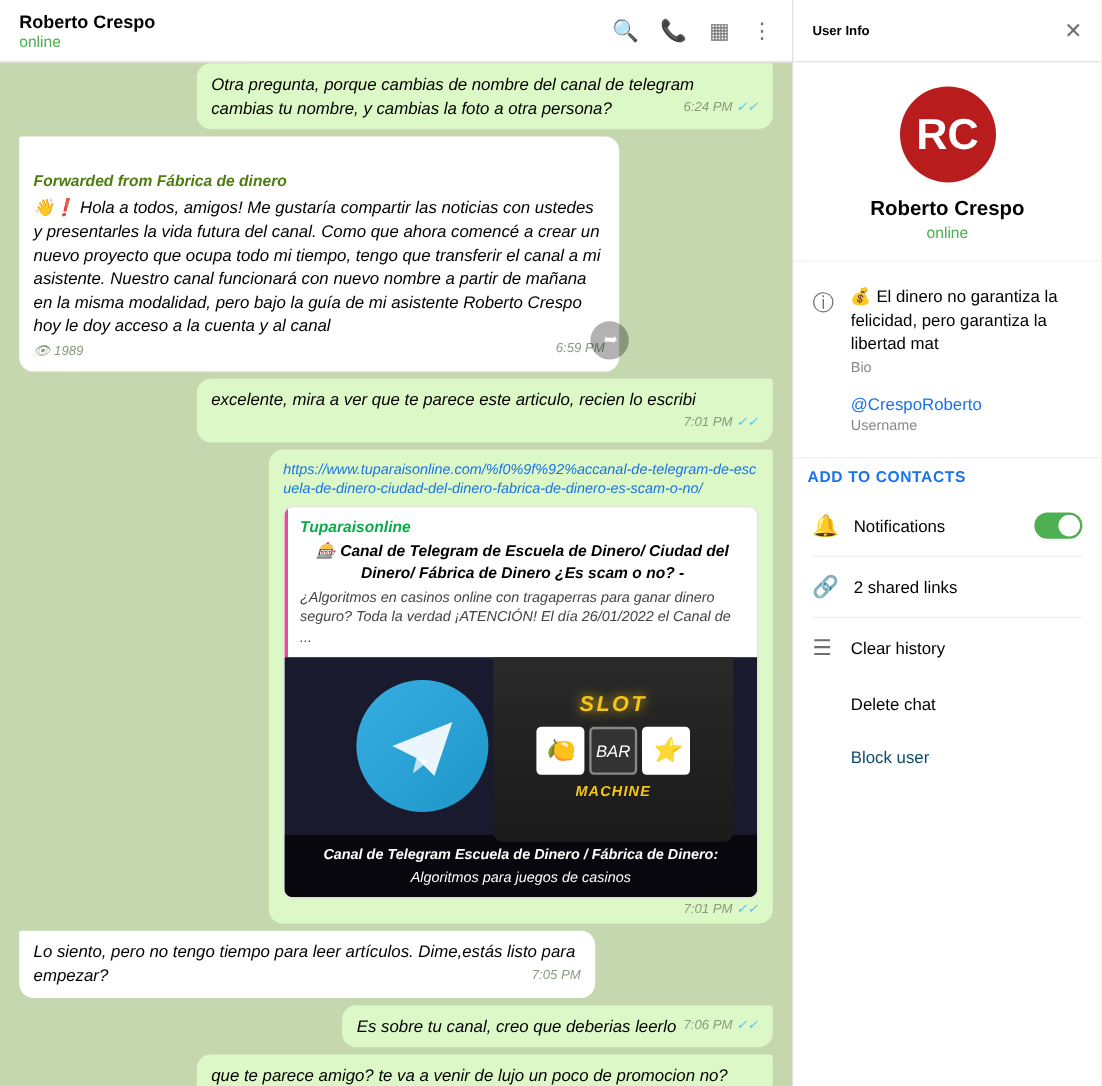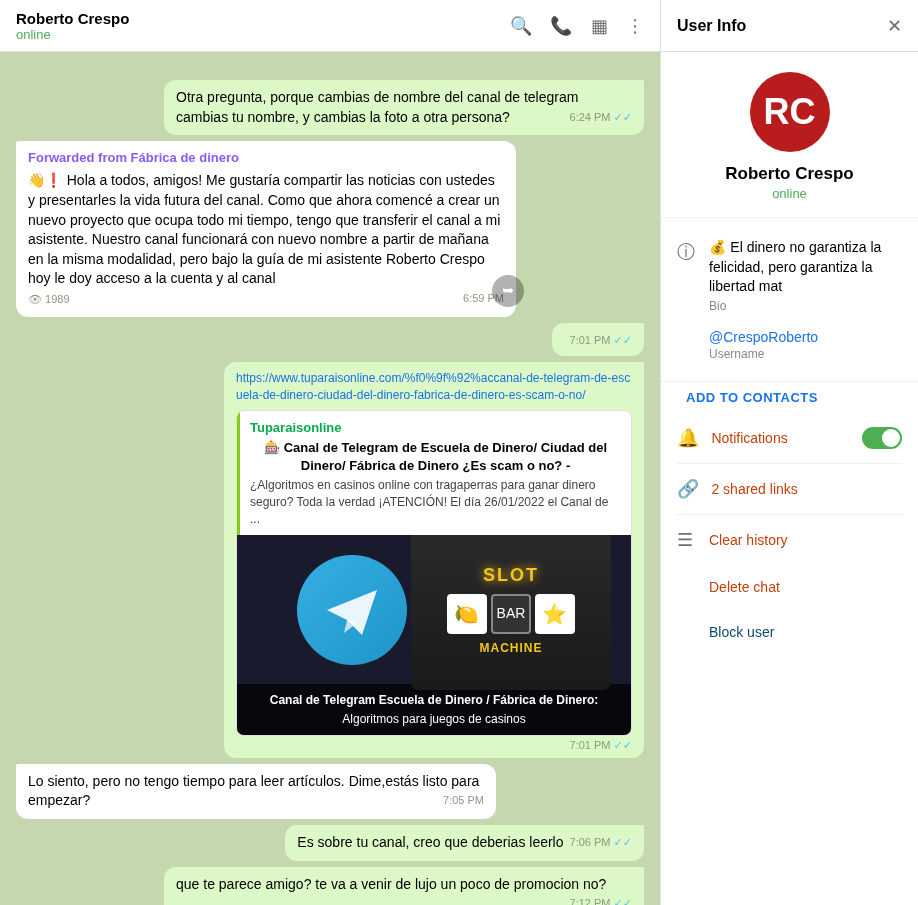--- a/index.html
+++ b/index.html
@@ -30,23 +30,24 @@
     .chat-header-info { flex: 1; }
     .chat-header-name { font-size: 15px; font-weight: 600; color: #000; }
     .chat-header-status { font-size: 13px; color: #4caf50; }
     .chat-header-icons { display: flex; gap: 18px; align-items: center; }
     .header-icon { color: #707070; font-size: 18px; cursor: pointer; }
 
     
     .messages-area {
       flex: 1;
       overflow-y: auto;
-      padding: 28px 16px;
+      padding: 1px 16px;
       z-index: 1;
       position: relative;
+      font-style: italic;
     }
 
     
     .msg-row { display: flex; margin-bottom: 6px; }
     .msg-row.incoming { justify-content: flex-start; }
     .msg-row.outgoing { justify-content: flex-end; }
 
     .bubble {
       max-width: 480px;
       padding: 8px 12px;
@@ -54,31 +55,31 @@
       font-size: 14px;
       line-height: 1.4;
       position: relative;
     }
     .bubble.incoming { background: #fff; border-top-left-radius: 2px; }
     .bubble.outgoing { background: #dcf8c6; border-top-right-radius: 2px; }
 
     .msg-time { font-size: 11px; color: #8a9a80; margin-left: 6px; float: right; margin-top: 2px; }
     .msg-check { color: #4fc3f7; font-size: 11px; }
 
-    .forwarded-label { color: #8b5cf6; font-size: 13px; font-weight: 600; margin-bottom: 4px; }
+    .forwarded-label { color: #4d7c0f; font-size: 13px; font-weight: 600; margin-bottom: 4px; margin-top: 20px; }
     .link-preview { color: #1a73e8; font-size: 13px; word-break: break-all; margin-bottom: 6px; }
 
     .preview-card {
       border: 1px solid #e0e0e0;
       border-radius: 8px;
       overflow: hidden;
       margin-top: 6px;
       background: #fff;
     }
-    .preview-card-header { padding: 8px 10px; border-left: 3px solid #84cc16; }
+    .preview-card-header { padding: 8px 10px; border-left: 3px solid #ec4899; }
     .preview-site { color: #0aab4b; font-size: 13px; font-weight: 600; }
     .preview-title { font-size: 13px; font-weight: 600; color: #000; margin-top: 2px; text-align: center; }
     .preview-desc { font-size: 12px; color: #444; margin-top: 2px; line-height: 1.4; }
     .preview-image {
       width: 100%;
       height: 200px;
       background: #1a1a2e;
       display: flex;
       flex-direction: column;
       align-items: center;
@@ -156,21 +157,21 @@
       flex-direction: column;
     }
 
     .ui-header {
       height: 52px;
       display: flex;
       align-items: center;
       padding: 0 16px;
       border-bottom: 1px solid #e0e0e0;
     }
-    .ui-title { font-size: 16px; font-weight: 600; color: #000; flex: 1; }
+    .ui-title { font-size: 11px; font-weight: 600; color: #000; flex: 1; }
     .ui-close { color: #707070; font-size: 18px; cursor: pointer; }
 
     .ui-avatar-section {
       display: flex;
       flex-direction: column;
       align-items: center;
       padding: 20px 16px 16px;
       border-bottom: 1px solid #f0f0f0;
     }
     .avatar-circle {
@@ -193,36 +194,36 @@
     .ui-info-row { display: flex; align-items: flex-start; gap: 12px; padding: 8px 0; }
     .ui-info-icon { color: #707070; font-size: 18px; min-width: 20px; margin-top: 2px; }
     .ui-info-text { font-size: 14px; color: #000; line-height: 1.4; }
     .ui-info-label { font-size: 12px; color: #888; margin-top: 2px; }
     .ui-username { color: #1a73e8; font-size: 14px; }
 
     .add-contacts-btn {
       color: #1a73e8;
       font-size: 13px;
       font-weight: 600;
-      padding: 8px 25px;
+      padding: 8px 12px;
       cursor: pointer;
       letter-spacing: 0.5px;
     }
 
     .ui-action-section { padding: 0 16px; }
     .ui-action-row {
       display: flex;
       align-items: center;
       gap: 12px;
       padding: 14px 0;
       border-bottom: 1px solid #f0f0f0;
       cursor: pointer;
     }
     .ui-action-icon { color: #707070; font-size: 18px; min-width: 20px; }
-    .ui-action-label { font-size: 14px; color: #c2410c; flex: 1; }
+    .ui-action-label { font-size: 14px; color: #000000; flex: 1; }
     .toggle-switch {
       width: 40px;
       height: 22px;
       border-radius: 11px;
       background: #4caf50;
       position: relative;
       cursor: pointer;
     }
     .toggle-knob {
       position: absolute;
@@ -276,20 +277,21 @@
         <span>👋❗  Hola a todos, amigos!  Me gustaría compartir las noticias con ustedes y presentarles la vida futura del canal.  Como que ahora comencé a crear un nuevo proyecto que ocupa todo mi tiempo, tengo que transferir el canal a mi asistente.  Nuestro canal funcionará con nuevo nombre a partir de mañana en la misma modalidad, pero bajo la guía de mi asistente Roberto Crespo hoy le doy acceso a la cuenta y al canal</span>
         <br>
         <span class="view-count">👁 <span>1989</span></span>
         <span class="msg-time"><span>6:59 PM</span></span>
         <div class="forward-icon">➥</div>
       </div>
     </div>
 
     <div class="msg-row outgoing">
       <div class="bubble outgoing">
+        <span>excelente, mira a ver que te parece este articulo, recien lo escribi</span>
         <span class="msg-time">
           <span>7:01 PM</span>
           <span class="msg-check"> ✓✓</span>
         </span>
       </div>
     </div>
 
     <div class="msg-row outgoing">
       <div class="bubble outgoing" style="max-width:420px; padding-bottom:4px;">
         <div class="link-preview" style="font-size:12px;">https://www.tuparaisonline.com/%f0%9f%92%accanal-de-telegram-de-escuela-de-dinero-ciudad-del-dinero-fabrica-de-dinero-es-scam-o-no/</div>

